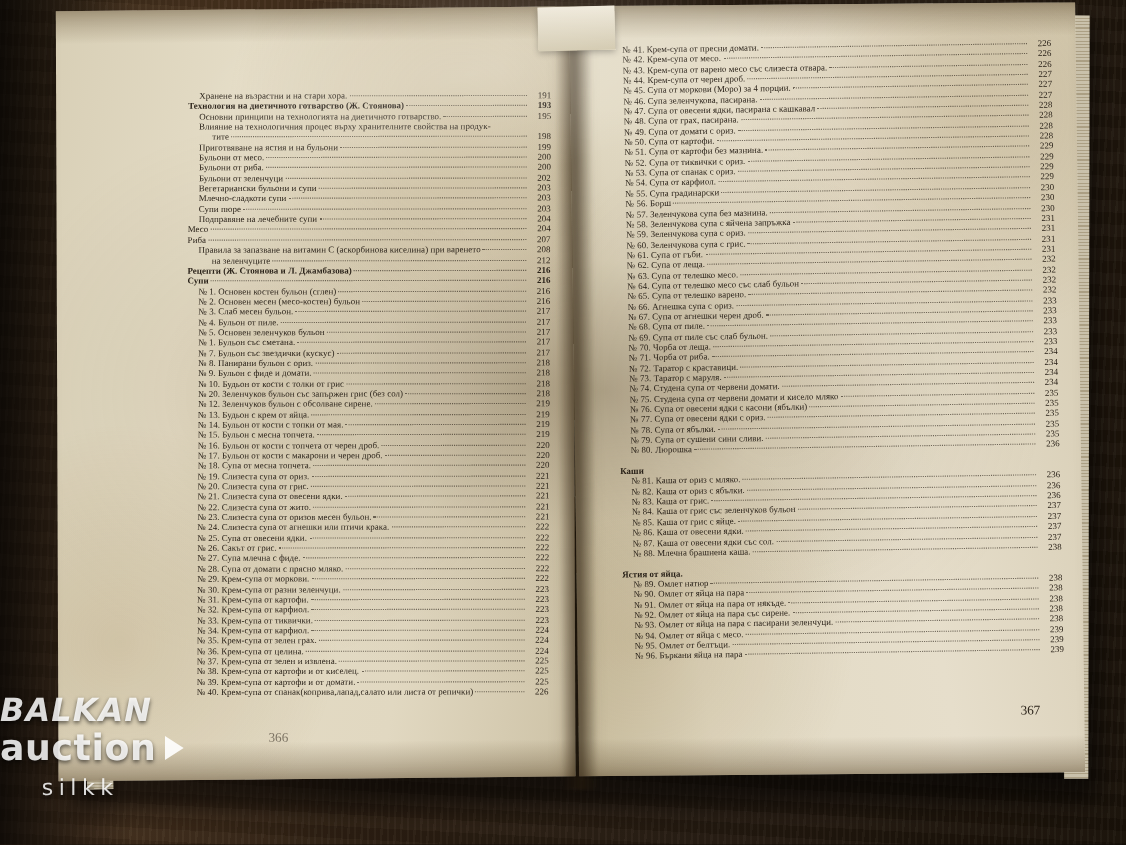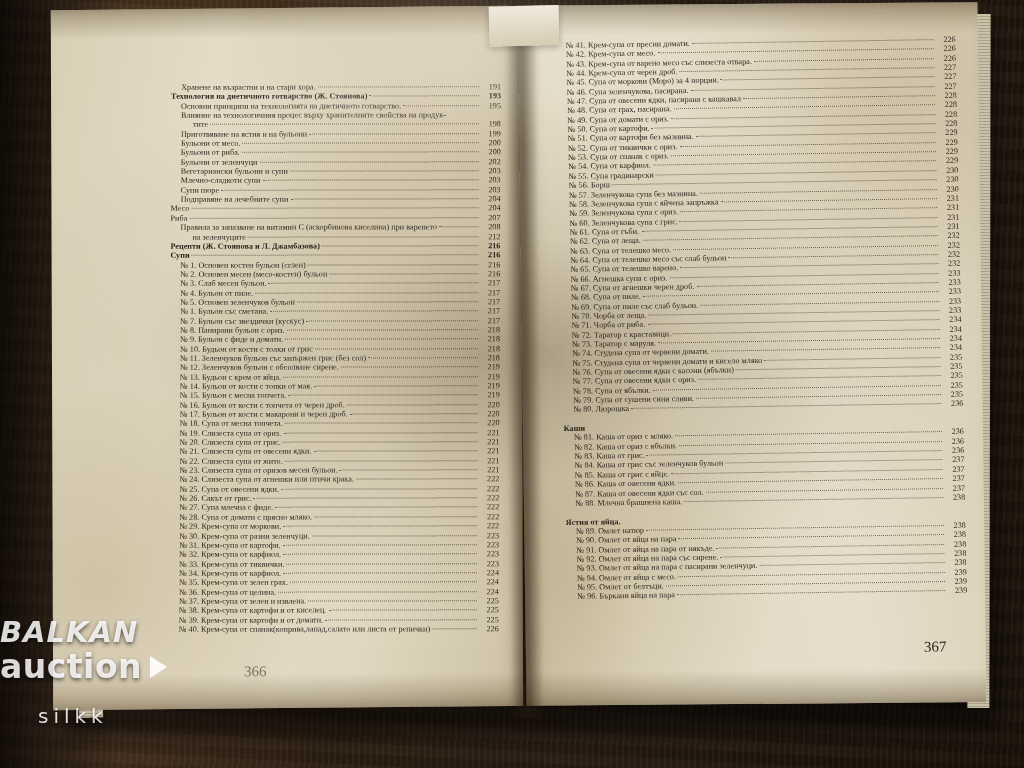--- a/index.html
+++ b/index.html
@@ -176,21 +176,21 @@
   }
   .line.nodots .dots { border-bottom: none; }
   .bold { font-weight: bold; }
   .head { font-weight: bold; }
   .indent1 { padding-left: 10px; }
   .indent2 { padding-left: 22px; }
   .section-gap { height: 9.35px; }
 
   .folio {
     position: absolute;
-    font-size: 15px;
+    font-size: 12px;
     color: #2a2219;
   }
   .folio-left { left: 191px; top: 655px; transform: rotate(0.5deg); opacity: .55; }
   .folio-right { right: 40px; top: 636px; transform: rotate(-0.4deg); }
 
   
   .wm {
     position: absolute;
     left: 0; bottom: 40px;
     width: 320px;
@@ -211,21 +211,21 @@
     font-weight: bold;
     letter-spacing: 0.5px;
     line-height: 40px;
     display: flex;
     align-items: center;
   }
   .wm .wm3 {
     font-size: 20px;
     letter-spacing: 5px;
     margin-left: 38px;
-    margin-top: 17px;
+    margin-top: 4px;
   }
   .wm .play {
     display: inline-block;
     margin-left: 8px;
     width: 0; height: 0;
     border-left: 17px solid rgba(255,255,255,.9);
     border-top: 11px solid transparent;
     border-bottom: 11px solid transparent;
   }
 
@@ -397,21 +397,21 @@
             <span class="txt">№ 9. Бульон с фиде и домати.</span>
             <span class="dots"></span>
             <span class="pg">218</span>
           </div>
           <div class="line indent1">
             <span class="txt">№ 10. Будьон от кости с толки от грис</span>
             <span class="dots"></span>
             <span class="pg">218</span>
           </div>
           <div class="line indent1">
-            <span class="txt">№ 11. Зеленчуков бульон със запържен грис (без сол)</span>
+            <span class="txt">№ 20. Зеленчуков бульон със запържен грис (без сол)</span>
             <span class="dots"></span>
             <span class="pg">218</span>
           </div>
           <div class="line indent1">
             <span class="txt">№ 12. Зеленчуков бульон с обсолване сирене.</span>
             <span class="dots"></span>
             <span class="pg">219</span>
           </div>
           <div class="line indent1">
             <span class="txt">№ 13. Будьон с крем от яйца.</span>

